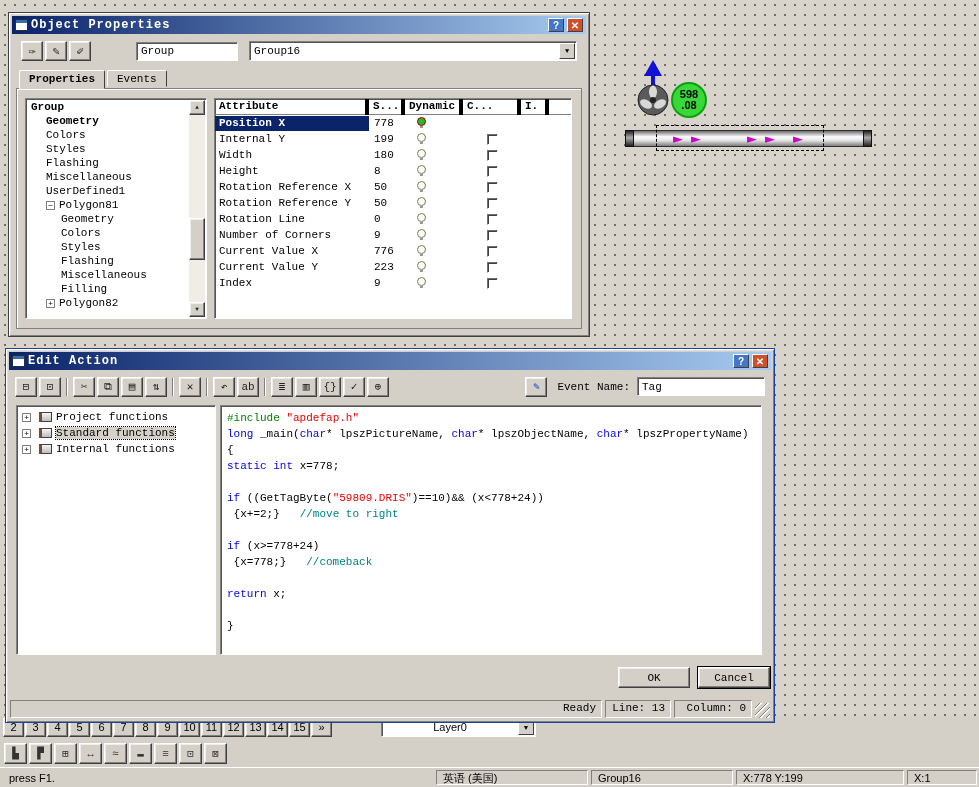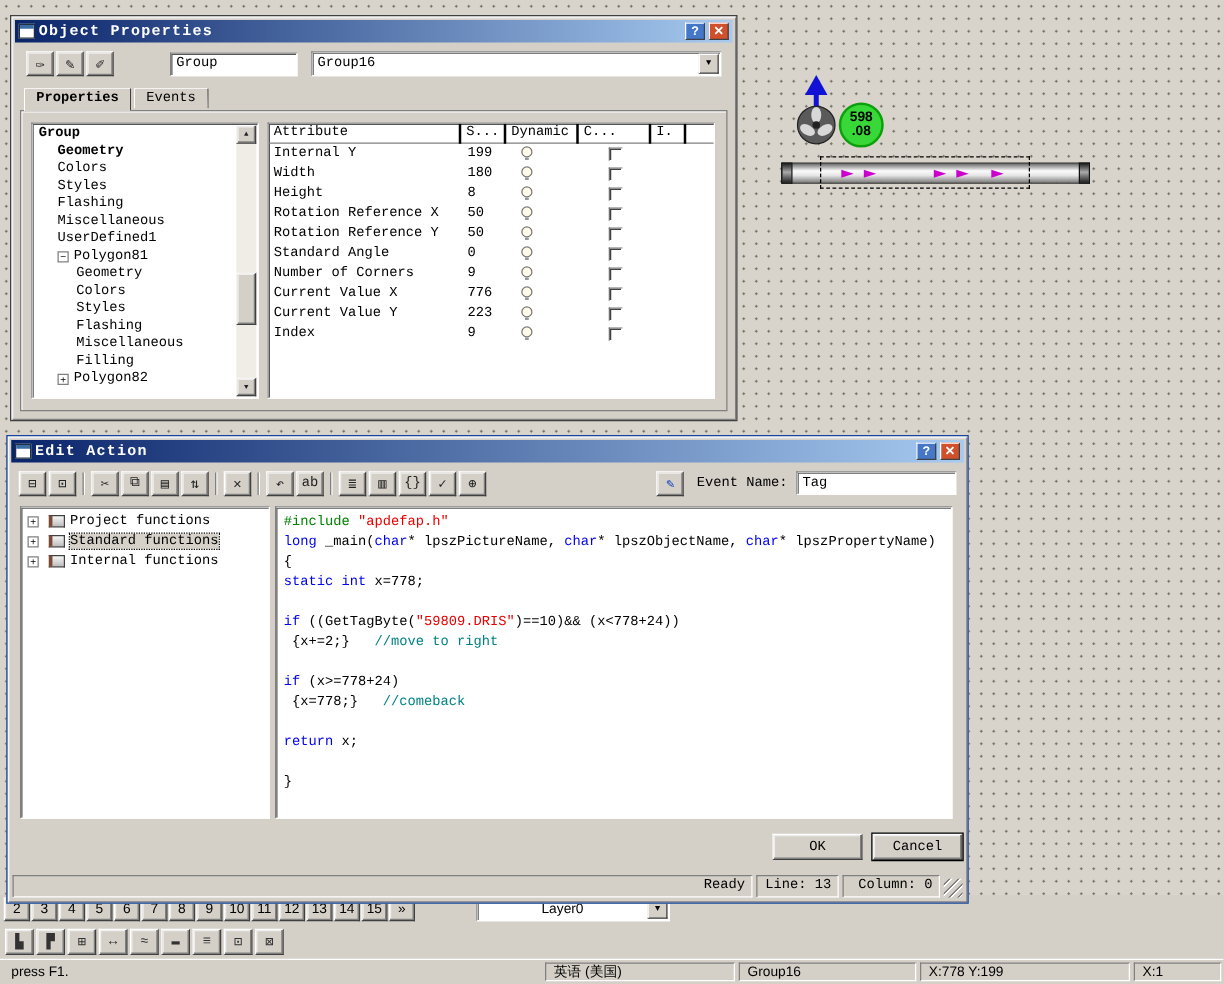--- a/index.html
+++ b/index.html
@@ -77,21 +77,21 @@
   .expand-box { display:inline-flex; width:9px; height:9px; border:1px solid #808080; background:#fff;
     font:8px "Liberation Sans",sans-serif; line-height:7px; align-items:center; justify-content:center;
     margin-right:4px; flex:none; }
   .scrollbar { position:absolute; right:1px; top:1px; bottom:1px; width:16px; background:#efede5; }
   .sb-btn { width:16px; height:15px; font-size:6px; display:flex; align-items:center; justify-content:center;
     color:#222; }
   .sb-btn.down { position:absolute; bottom:0; }
   .sb-thumb { position:absolute; left:0; top:118px; width:16px; height:42px; }
   .table-panel { position:absolute; left:197px; top:9px; right:9px; bottom:9px; overflow:hidden; }
   .attr-header { display:flex; height:16px; border-bottom:1px solid #808080; align-items:center; }
-  .attr-header div { height:16px; line-height:15px; padding-left:4px; border-right:2px solid #000000; }
+  .attr-header div { height:16px; line-height:15px; padding-left:4px; border-right:4px solid #000000;font-weight:bold; }
   .h-attr,.cell-attr { width:154px; }
   .h-val,.cell-val { width:36px; }
   .h-dyn,.cell-dyn { width:58px; }
   .h-chk,.cell-chk { width:58px; }
   .h-i,.cell-i { width:28px; }
   .attr-row { display:flex; height:16px; align-items:center; }
   .cell-attr { padding-left:4px; height:15px; line-height:15px; }
   .cell-attr.sel { background:#0a246a; color:#fff; font-weight:bold; }
   .cell-val { padding-left:5px; }
   .cell-dyn { padding-left:12px; }
@@ -272,20 +272,27 @@
       <div class="table-panel sunken">
         <div class="attr-header">
             <div class="h-attr">Attribute</div>
             <div class="h-val">S...</div>
             <div class="h-dyn">Dynamic</div>
             <div class="h-chk">C...</div>
             <div class="h-i">I.</div>
           </div>
         <div class="attr-body">
             <div class="attr-row">
+              <div class="cell-attr sel">Position X</div>
+              <div class="cell-val">778</div>
+              <div class="cell-dyn"><span class="bulb on"></span></div>
+              <div class="cell-chk"></div>
+              <div class="cell-i"></div>
+            </div>
+            <div class="attr-row">
               <div class="cell-attr">Internal Y</div>
               <div class="cell-val">199</div>
               <div class="cell-dyn"><span class="bulb"></span></div>
               <div class="cell-chk">
                 <span class="checkbox"></span>
               </div>
               <div class="cell-i"></div>
             </div>
             <div class="attr-row">
               <div class="cell-attr">Width</div>
@@ -317,21 +324,21 @@
             <div class="attr-row">
               <div class="cell-attr">Rotation Reference Y</div>
               <div class="cell-val">50</div>
               <div class="cell-dyn"><span class="bulb"></span></div>
               <div class="cell-chk">
                 <span class="checkbox"></span>
               </div>
               <div class="cell-i"></div>
             </div>
             <div class="attr-row">
-              <div class="cell-attr">Standard Angle</div>
+              <div class="cell-attr">Rotation Line</div>
               <div class="cell-val">0</div>
               <div class="cell-dyn"><span class="bulb"></span></div>
               <div class="cell-chk">
                 <span class="checkbox"></span>
               </div>
               <div class="cell-i"></div>
             </div>
             <div class="attr-row">
               <div class="cell-attr">Number of Corners</div>
               <div class="cell-val">9</div>

